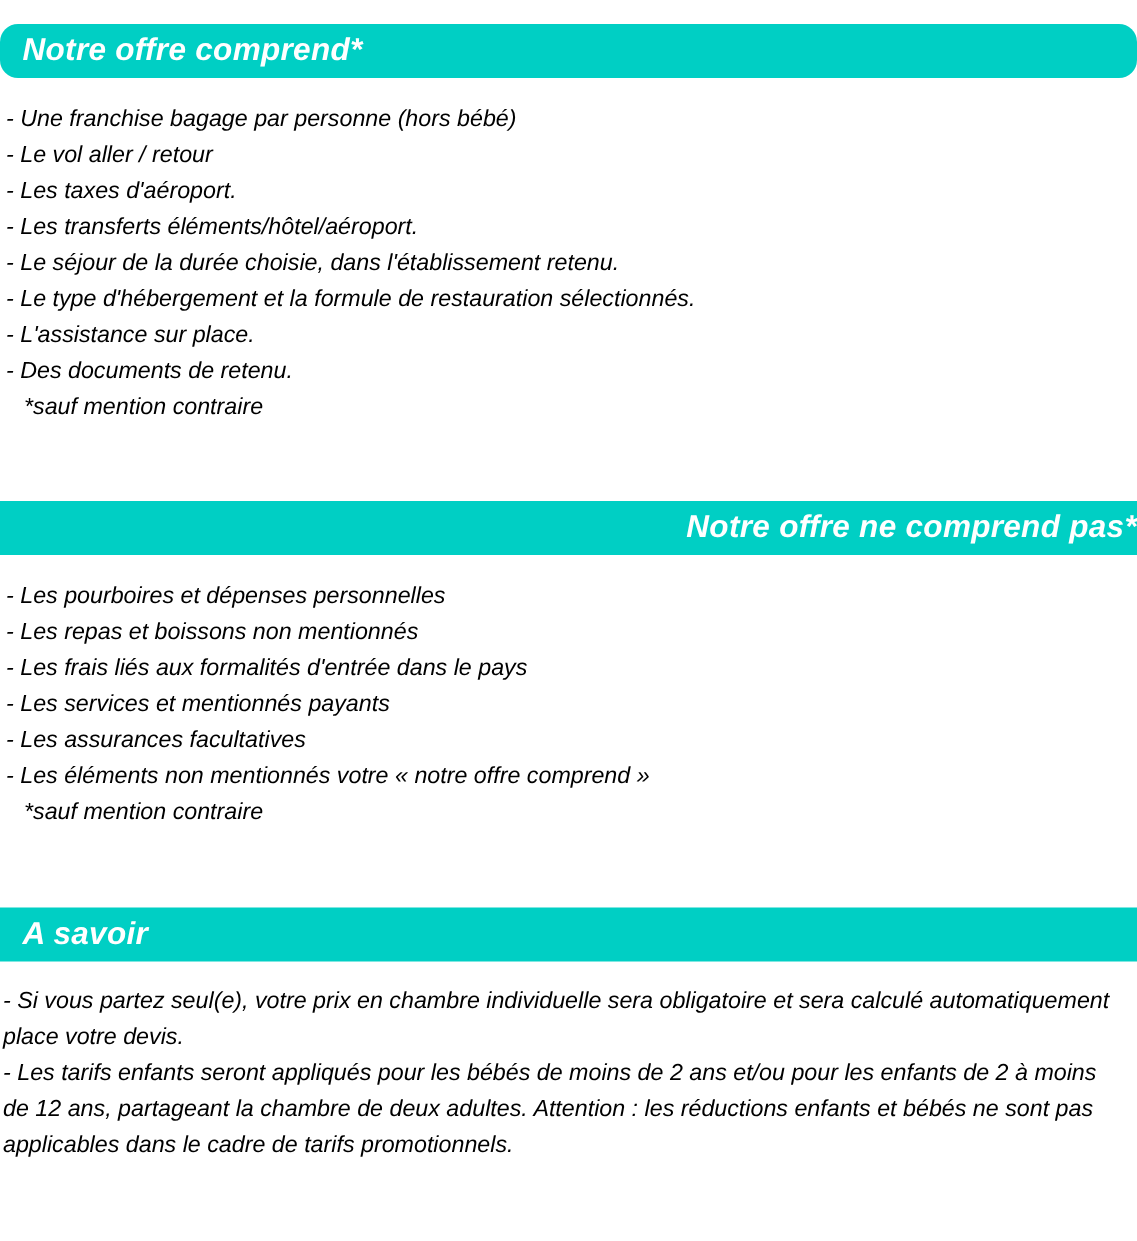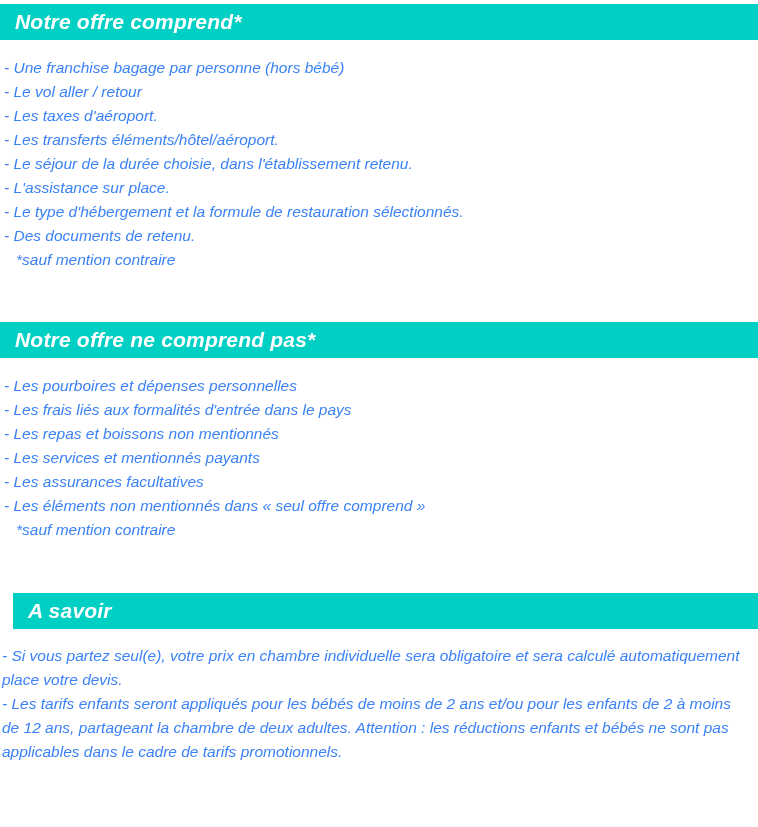--- a/index.html
+++ b/index.html
@@ -20,26 +20,26 @@
     height: 36px;
     line-height: 36px;
     background: #00CFC4;
     color: #ffffff;
     font-size: 21px;
     font-weight: bold;
     font-style: italic;
     padding-left: 15px;
     letter-spacing: 0.2px;
   }
-  .section-1 .section-header { margin-top: 4px; }
-  .section-2 .section-header { margin-top: 50px; }
-  .section-3 .section-header { margin-top: 51px; margin-left: 13px; }
+  .section-1 .section-header { margin-top: 16px; border-radius: 12px; }
+  .section-2 .section-header { margin-top: 50px; text-align: right; }
+  .section-3 .section-header { margin-top: 51px; }
   .section-body {
     padding: 16px 6px 0 4px;
-    color: #3b82f6;
+    color: #000000;
     font-style: italic;
     font-size: 15.5px;
     line-height: 24px;
   }
   .offer-item { white-space: nowrap; }
   .footnote { margin-left: -4px; padding-left: 16px; }
   .section-3 .section-body {
     padding: 15px 8px 0 2px;
   }
   .info-paragraph { margin: 0; }
@@ -50,36 +50,36 @@
 <div class="page">
 
   <section class="section-1">
     <div class="section-header">Notre offre comprend*</div>
     <div class="section-body">
       <div class="offer-item">- Une franchise bagage par personne (hors bébé)</div>
       <div class="offer-item">- Le vol aller / retour</div>
       <div class="offer-item">- Les taxes d'aéroport.</div>
       <div class="offer-item">- Les transferts éléments/hôtel/aéroport.</div>
       <div class="offer-item">- Le séjour de la durée choisie, dans l'établissement retenu.</div>
+      <div class="offer-item">- Le type d'hébergement et la formule de restauration sélectionnés.</div>
       <div class="offer-item">- L'assistance sur place.</div>
-      <div class="offer-item">- Le type d'hébergement et la formule de restauration sélectionnés.</div>
       <div class="offer-item">- Des documents de retenu.</div>
       <div class="footnote">*sauf mention contraire</div>
     </div>
   </section>
 
   <section class="section-2">
     <div class="section-header">Notre offre ne comprend pas*</div>
     <div class="section-body">
       <div class="offer-item">- Les pourboires et dépenses personnelles</div>
+      <div class="offer-item">- Les repas et boissons non mentionnés</div>
       <div class="offer-item">- Les frais liés aux formalités d'entrée dans le pays</div>
-      <div class="offer-item">- Les repas et boissons non mentionnés</div>
       <div class="offer-item">- Les services et mentionnés payants</div>
       <div class="offer-item">- Les assurances facultatives</div>
-      <div class="offer-item">- Les éléments non mentionnés dans « seul offre comprend »</div>
+      <div class="offer-item">- Les éléments non mentionnés votre « notre offre comprend »</div>
       <div class="footnote">*sauf mention contraire</div>
     </div>
   </section>
 
   <section class="section-3">
     <div class="section-header">A savoir</div>
     <div class="section-body">
       <p class="info-paragraph">- Si vous partez seul(e), votre prix en chambre individuelle sera obligatoire et sera calculé automatiquement place votre devis.</p>
       <p class="info-paragraph">- Les tarifs enfants seront appliqués pour les bébés de moins de 2 ans et/ou pour les enfants de 2 à moins de 12 ans, partageant la chambre de deux adultes. Attention : les réductions enfants et bébés ne sont pas applicables dans le cadre de tarifs promotionnels.</p>
     </div>

